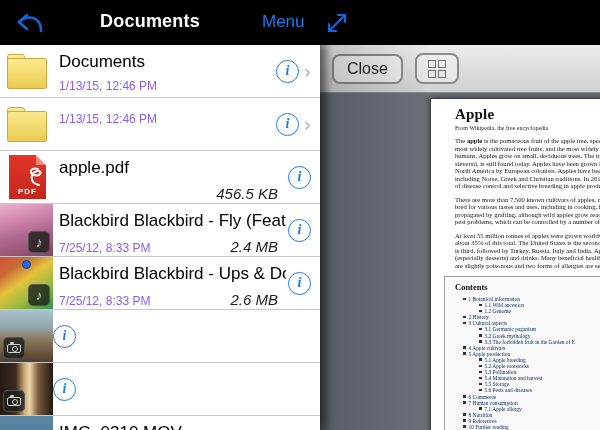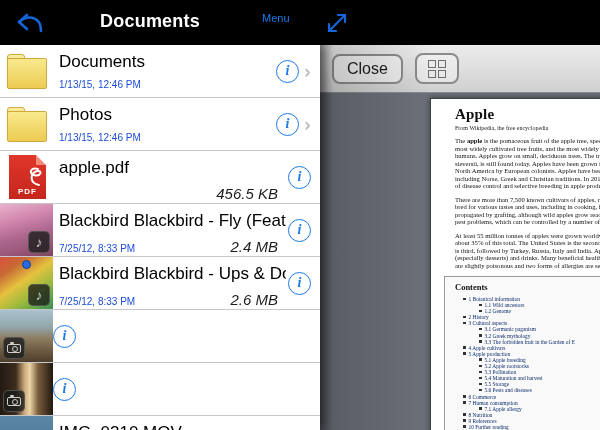--- a/index.html
+++ b/index.html
@@ -5,21 +5,21 @@
   * { margin:0; padding:0; box-sizing:border-box; }
   html,body { width:600px; height:430px; overflow:hidden; background:#000;
               font-family:"Liberation Sans", sans-serif; }
   #app { position:relative; width:600px; height:430px; overflow:hidden; background:#000; }
 
   
   .navbar { position:relative; height:45px; background:#000; z-index:30; }
   .nav-back { position:absolute; left:14px; top:9px; width:32px; height:28px; cursor:pointer; }
   .nav-title { position:absolute; left:0; top:11px; width:300px; text-align:center;
                color:#fff; font-size:18px; font-weight:bold; letter-spacing:.2px; }
-  .nav-menu { position:absolute; left:262px; top:12px; color:#1c79e8; font-size:11px; cursor:pointer; }
+  .nav-menu { position:absolute; left:262px; top:12px; color:#1c79e8; font-size:17px; cursor:pointer; }
   .nav-expand { position:absolute; left:322px; top:9px; width:30px; height:28px; cursor:pointer; }
 
   .main { position:relative; display:flex; height:385px; }
 
   
   .file-list { position:relative; width:320px; height:385px; background:#fff; overflow:hidden;
                z-index:20; box-shadow:4px 0 9px rgba(0,0,0,.45); }
   .row { position:relative; display:flex; align-items:center; height:53px;
          border-bottom:1px solid #c7c7c9; background:#fff; }
   .thumb { position:relative; width:53px; height:52px; flex:0 0 53px; overflow:hidden; }
@@ -58,21 +58,21 @@
   .note-glyph { color:#c9d2c9; font-size:14px; line-height:1; }
   .cam-glyph { position:relative; width:14px; height:9px; border:1px solid #cfcfcf; border-radius:2px; }
   .cam-glyph::before { content:""; position:absolute; left:4px; top:1.5px; width:4px; height:4px;
            border:1px solid #cfcfcf; border-radius:50%; }
   .cam-glyph::after { content:""; position:absolute; left:2px; top:-3px; width:4px; height:2px;
            background:#cfcfcf; border-radius:1px; }
 
   .row-body { flex:1; min-width:0; height:100%; padding:7px 2px 0 6px; }
   .file-name { font-size:17px; color:#000; white-space:nowrap; overflow:hidden; }
   .meta { display:flex; align-items:baseline; margin-top:7px; }
-  .file-date { color:#1d4ed8; font-size:10px; white-space:nowrap; }
+  .file-date { color:#8b5cf6; font-size:12px; white-space:nowrap; }
   .file-size { margin-left:auto; margin-right:8px; color:#1c1c1e; font-size:15px; white-space:nowrap;font-style:italic; }
 
   .acc { display:flex; align-items:center; flex:0 0 auto; padding-right:9px; gap:5px; }
   .info-btn { width:23px; height:23px; border:1.6px solid #1c79e8; border-radius:50%;
         color:#1c79e8; display:flex; align-items:center; justify-content:center;
         font-family:"Liberation Serif", serif; font-style:italic; font-weight:bold;
         font-size:14px; line-height:1; cursor:pointer; background:#fff; }
   .chev { color:#bcbcc0; font-size:17px; font-weight:bold; transform:scaleY(1.25);
           font-family:"DejaVu Sans", sans-serif; cursor:pointer; }
 
@@ -150,21 +150,20 @@
        <div class="info-btn">i</div>
        <span class="chev">›</span>
      </div>
         </div>
         <div class="row">
           <div class="thumb t-folder">
                <div class="f-tab"></div>
             <div class="f-body"></div>
           </div>
     <div class="row-body">
-      <div class="file-name">Photos</div>
       <div class="meta">
         <span class="file-date">1/13/15, 12:46 PM</span>
         <span class="file-size"></span>
       </div>
     </div>
           <div class="acc">
        <div class="info-btn">i</div>
        <span class="chev">›</span>
      </div>
         </div>

